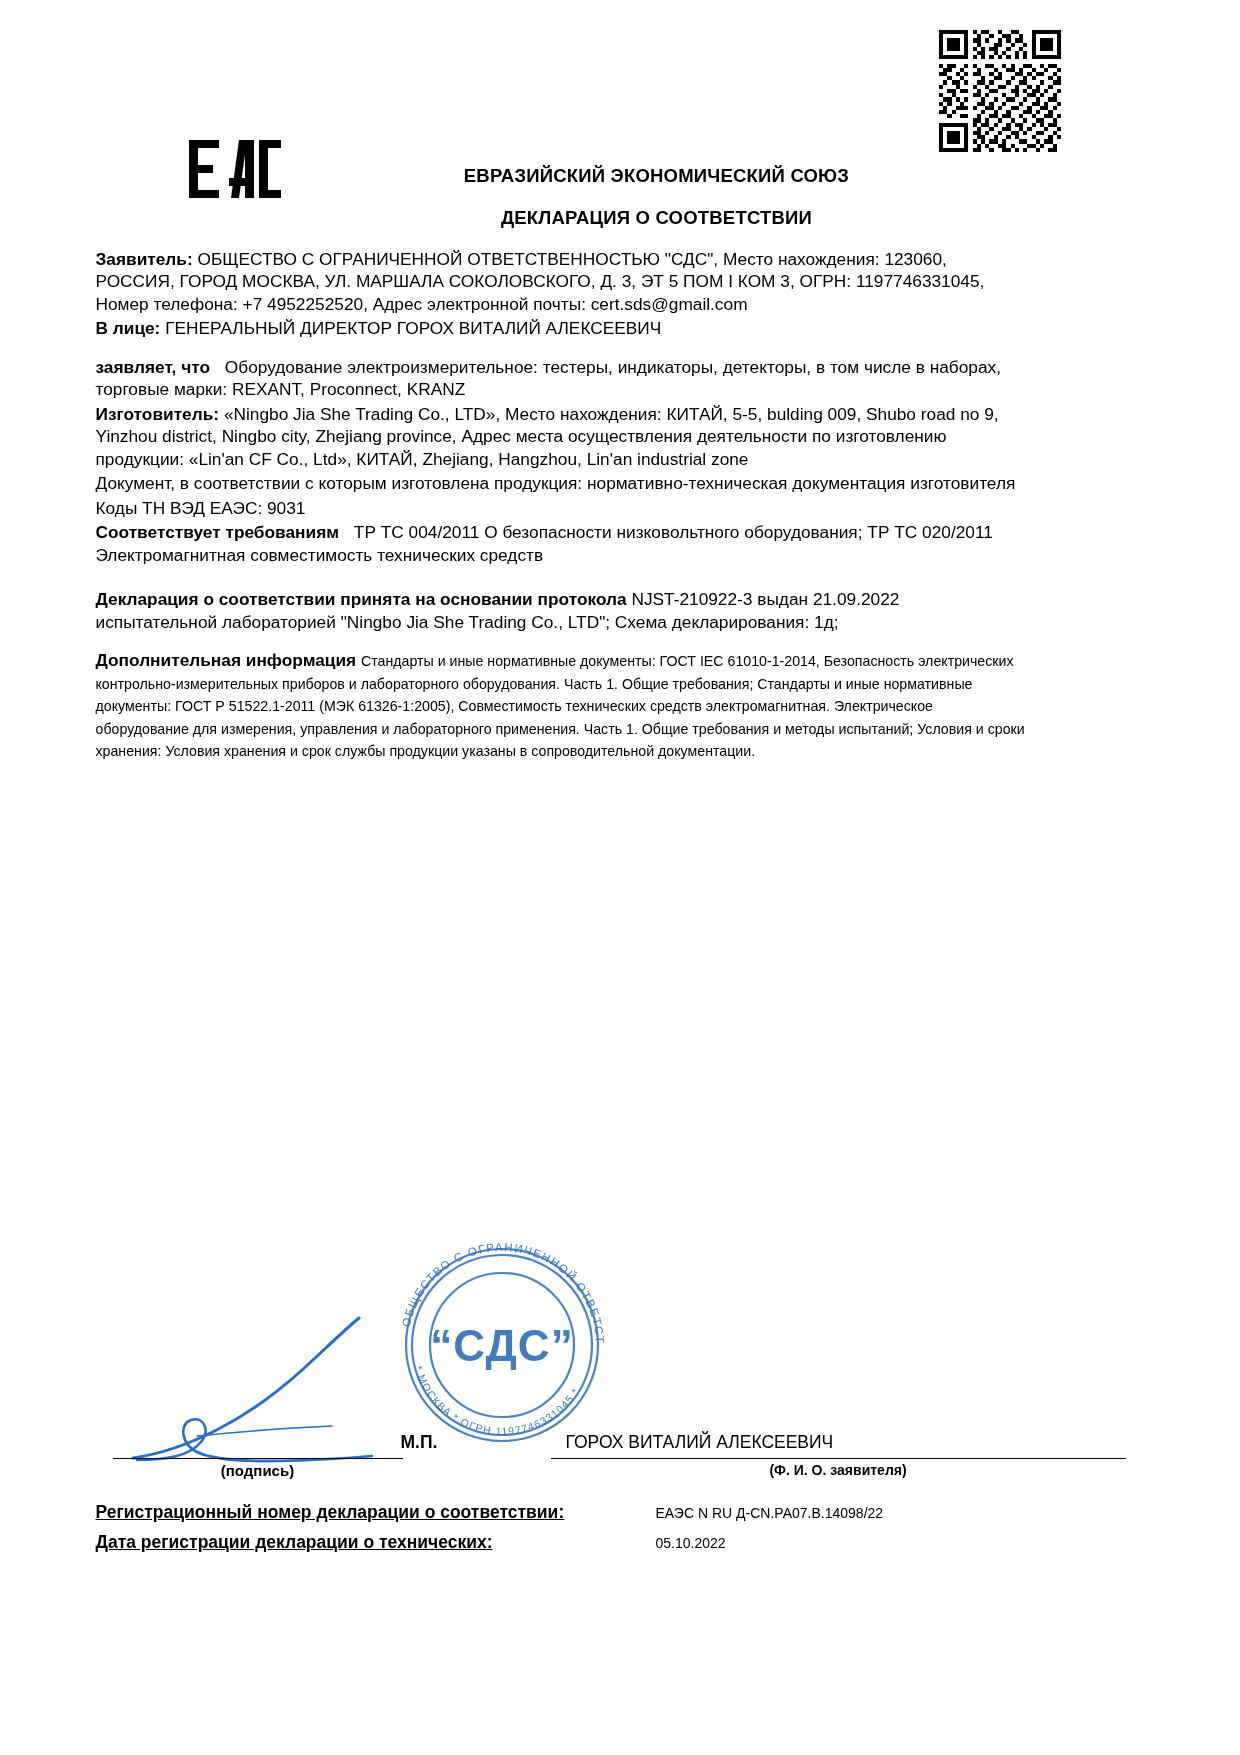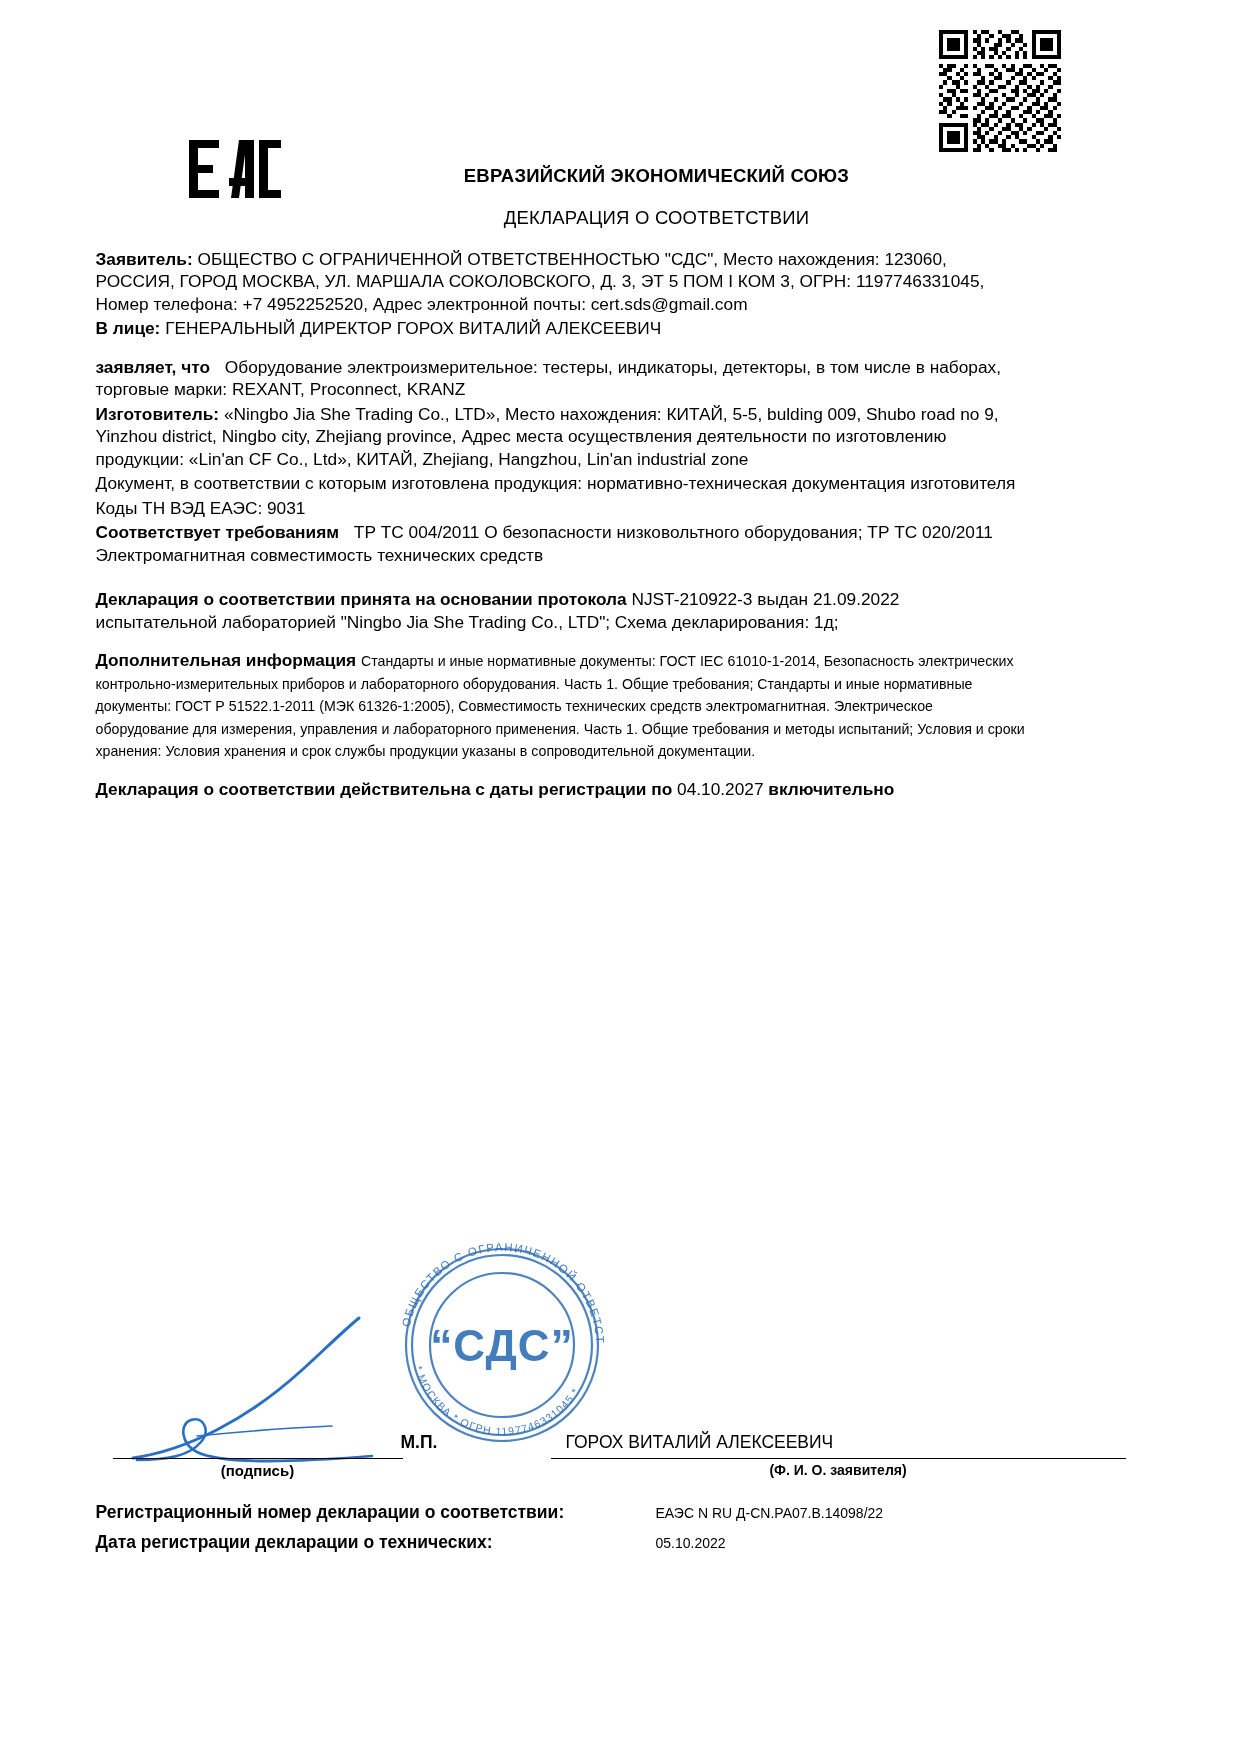--- a/index.html
+++ b/index.html
@@ -48,21 +48,21 @@
     width: 700px;
     text-align: center;
   }
   .title-main {
     font-size: 18.5px;
     font-weight: bold;
     letter-spacing: 0.2px;
   }
   .title-sub {
     font-size: 18.5px;
-    font-weight: normal;
+    font-weight: bold;
     margin-top: 20px;
     letter-spacing: 0.2px;
   }
 
   
   .content {
     position: absolute;
     top: 248px;
     left: 89px;
     width: 930px;
@@ -170,20 +170,21 @@
   }
   .footer-row {
     display: flex;
     align-items: baseline;
     margin-bottom: 9px;
   }
   .footer-label {
     font-size: 17.5px;
     font-weight: bold;
     width: 560px;
+    text-decoration: underline;
   }
   .footer-value {
     font-size: 14px;
   }
 </style>
 </head>
 <body>
 
 <div class="page">
 
@@ -490,25 +491,20 @@
     <p class="para gap-top-lg">
       <b>Декларация о соответствии принята на основании протокола</b>
       <span>NJST-210922-3 выдан 21.09.2022  испытательной лабораторией "Ningbo Jia She Trading Co., LTD"; Схема декларирования: 1д;</span>
     </p>
 
     <p class="para gap-top">
       <b>Дополнительная информация</b>
       <span class="small">Стандарты и иные нормативные документы: ГОСТ IEC 61010-1-2014, Безопасность электрических контрольно-измерительных приборов и лабораторного оборудования. Часть 1. Общие требования; Стандарты и иные нормативные документы: ГОСТ Р 51522.1-2011 (МЭК 61326-1:2005), Совместимость технических средств электромагнитная. Электрическое оборудование для измерения, управления и лабораторного применения. Часть 1. Общие требования и методы испытаний; Условия и сроки хранения: Условия хранения и срок службы продукции указаны в сопроводительной документации.</span>
     </p>
 
-    <p class="para gap-top">
-      <b>Декларация о соответствии действительна с даты регистрации по</b>
-      <span>04.10.2027</span>
-      <b>включительно</b>
-    </p>
 
   </div>
 
   <div class="signature">
     <svg width="300" height="160" viewBox="0 0 300 160">
       <path d="M6 148 C 60 140, 120 110, 175 60 C 195 42, 215 22, 232 8" stroke="#2a6fc4" stroke-width="3" fill="none" stroke-linecap="round"></path>
       <path d="M10 150 C 40 150, 62 146, 74 132 C 84 120, 76 106, 64 110 C 52 114, 54 134, 70 142 C 96 155, 170 152, 245 146" stroke="#2a6fc4" stroke-width="2.6" fill="none" stroke-linecap="round"></path>
       <path d="M70 126 C 110 122, 160 118, 205 116" stroke="#2a6fc4" stroke-width="1.6" fill="none" stroke-linecap="round"></path>
     </svg>
   </div>

